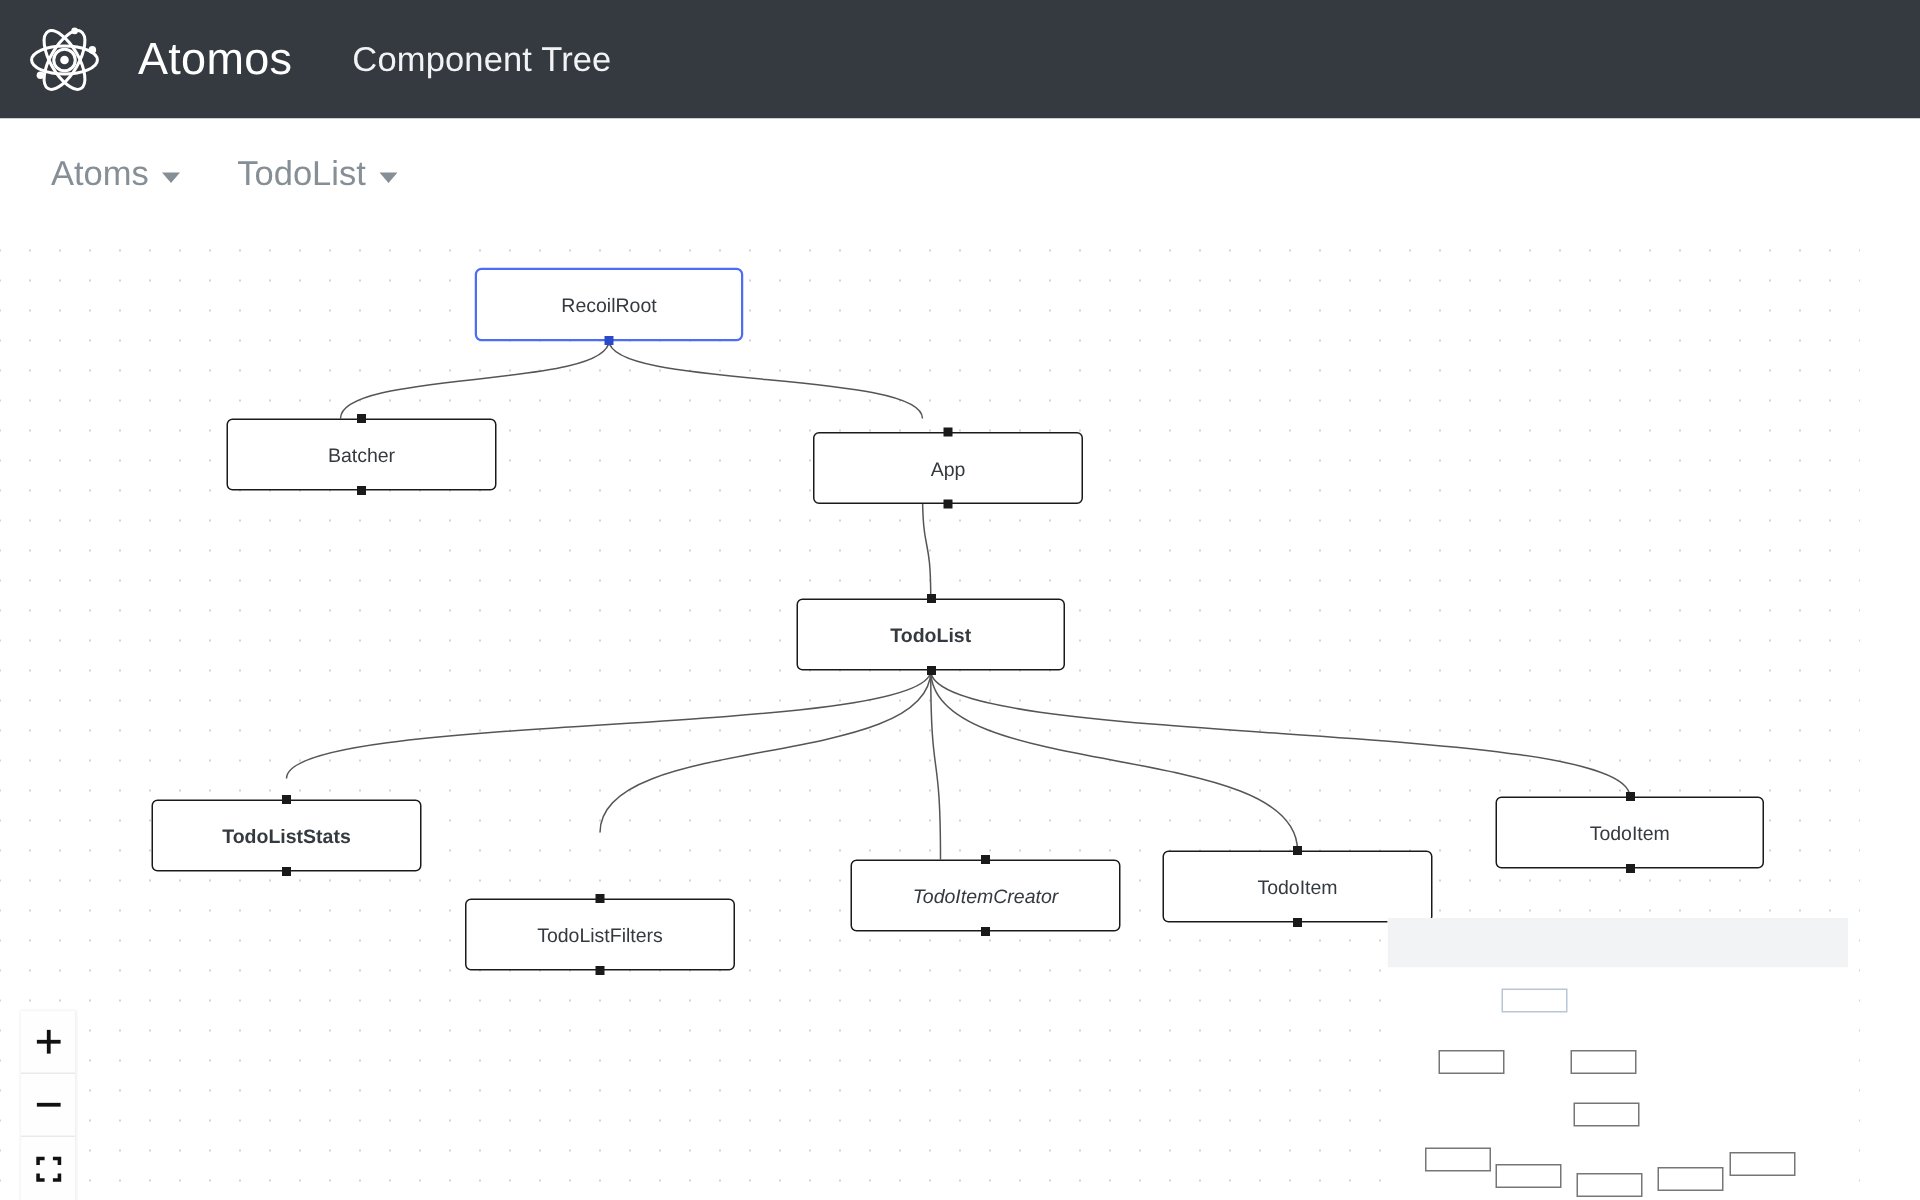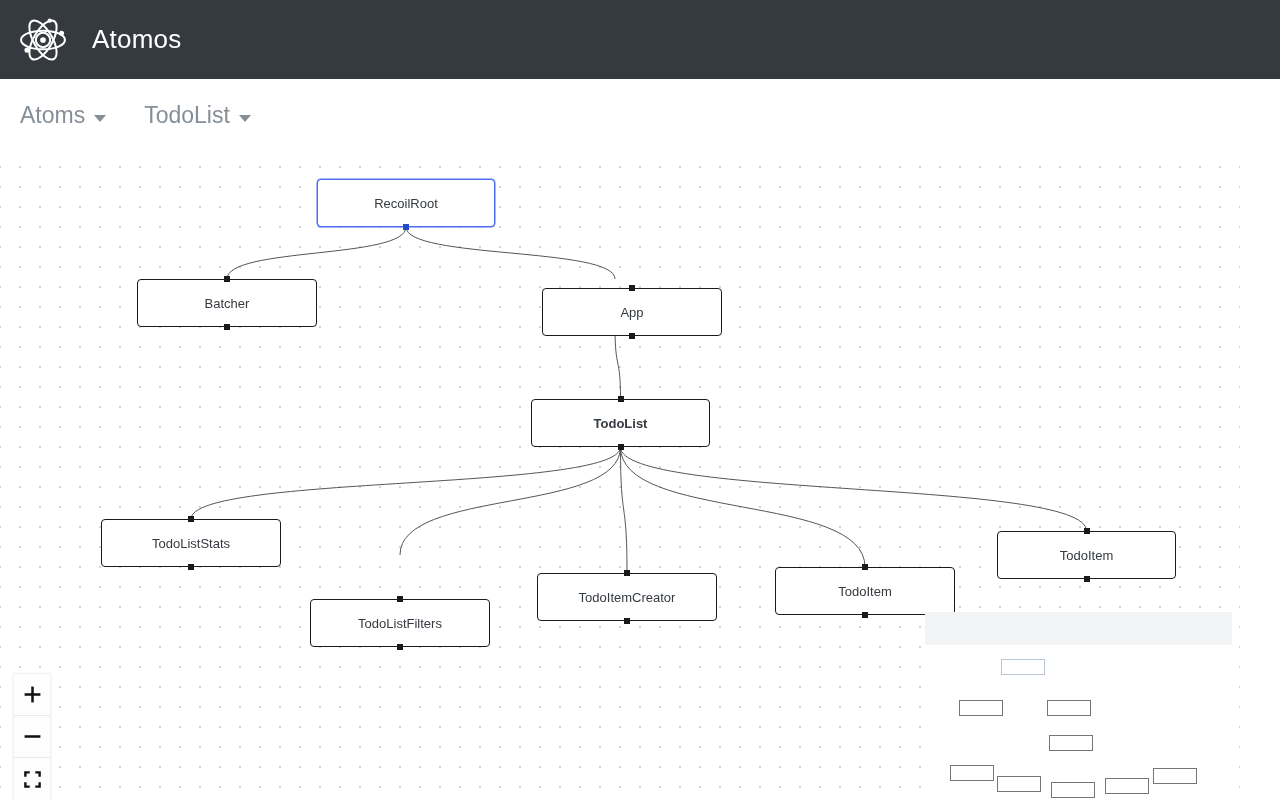--- a/index.html
+++ b/index.html
@@ -14,40 +14,40 @@
   .app-header {
     position: absolute; top: 0; left: 0;
     width: 1280px; height: 79px;
     background: #343a40;
     display: flex; align-items: center;
     padding-left: 16px;
   }
   .logo-icon { width: 54px; height: 54px; flex: 0 0 auto; }
   .brand-title {
     color: #ffffff;
-    font-size: 26px;
+    font-size: 30px;
     font-weight: 400;
     margin-left: 22px;
     letter-spacing: .2px;
   }
   .page-subtitle {
     color: #f1f3f5;
     font-size: 23px;
     font-weight: 400;
     margin-left: 40px;
     letter-spacing: .1px;
   }
 
   
   .toolbar {
     position: absolute; top: 79px; left: 0;
     width: 1280px; height: 73px;
     background: #ffffff;
     display: flex; align-items: center;
-    padding-left: 20px;
+    padding-left: 34px;
   }
   .dropdown-toggle {
     display: flex; align-items: center;
     color: #868e96;
     font-size: 23px;
     font-weight: 400;
     background: none; border: none;
     cursor: pointer;
     margin-right: 38px;
     font-family: "Liberation Sans", sans-serif;
@@ -164,20 +164,21 @@
       <ellipse cx="32" cy="32" rx="26" ry="11" transform="rotate(60 32 32)"></ellipse>
       <ellipse cx="32" cy="32" rx="26" ry="11" transform="rotate(120 32 32)"></ellipse>
       <circle cx="32" cy="32" r="8.5"></circle>
       <circle cx="32" cy="32" r="3.4" fill="#ffffff" stroke="none"></circle>
       <circle cx="54" cy="24" r="3" fill="#ffffff" stroke="none"></circle>
       <circle cx="13" cy="44" r="3" fill="#ffffff" stroke="none"></circle>
       <circle cx="40" cy="9" r="2.6" fill="#ffffff" stroke="none"></circle>
     </svg>
   </span>
   <span class="brand-title">Atomos</span>
+  <span class="page-subtitle">Component Tree</span>
 </div>
 
 <div class="toolbar">
   <button class="dropdown-toggle">
     <span>Atoms</span>
     <span class="caret"></span>
   </button>
   <button class="dropdown-toggle">
     <span>TodoList</span>
     <span class="caret"></span>
@@ -195,46 +196,46 @@
       <path d="M 620.5 295 C 620.5 373.12, 627 342.88, 627 421" fill="none" stroke="#555555" stroke-width="1"></path>
       <path d="M 620.5 295 C 620.5 369.4, 865 340.6, 865 415" fill="none" stroke="#555555" stroke-width="1"></path>
       <path d="M 620.5 295 C 620.5 347.08, 1086.5 326.92, 1086.5 379" fill="none" stroke="#555555" stroke-width="1"></path>
     </svg>
 
   <div id="nodes-layer">
       <div class="flow-node selected" style="left: 317px; top: 27px; width: 178px; height: 48px;">
         <span>RecoilRoot</span>
         <span class="handle bottom"></span>
       </div>
-      <div class="flow-node" style="left: 137px; top: 127px; width: 180px; height: 48px;">
+      <div class="flow-node" style="left: 151px; top: 127px; width: 180px; height: 48px;">
         <span>Batcher</span>
         <span class="handle top"></span>
         <span class="handle bottom"></span>
       </div>
       <div class="flow-node" style="left: 525px; top: 136px; width: 180px; height: 48px; margin-left: 17px;">
         <span>App</span>
         <span class="handle top"></span>
         <span class="handle bottom"></span>
       </div>
       <div class="flow-node" style="left: 531px; top: 247px; width: 179px; height: 48px; font-weight: bold;">
         <span>TodoList</span>
         <span class="handle top"></span>
         <span class="handle bottom"></span>
       </div>
-      <div class="flow-node" style="left: 101px; top: 367px; width: 180px; height: 48px;">
+      <div class="flow-node" style="left: 101px; top: 381px; width: 180px; height: 48px; font-weight: bold;">
         <span>TodoListStats</span>
         <span class="handle top"></span>
         <span class="handle bottom"></span>
       </div>
       <div class="flow-node" style="left: 310px; top: 403px; width: 180px; height: 48px; margin-top: 44px;">
         <span>TodoListFilters</span>
         <span class="handle top"></span>
         <span class="handle bottom"></span>
       </div>
-      <div class="flow-node" style="left: 537px; top: 421px; width: 180px; height: 48px;">
+      <div class="flow-node" style="left: 567px; top: 421px; width: 180px; height: 48px; font-style: italic;">
         <span>TodoItemCreator</span>
         <span class="handle top"></span>
         <span class="handle bottom"></span>
       </div>
       <div class="flow-node" style="left: 775px; top: 415px; width: 180px; height: 48px;">
         <span>TodoItem</span>
         <span class="handle top"></span>
         <span class="handle bottom"></span>
       </div>
       <div class="flow-node" style="left: 997px; top: 379px; width: 179px; height: 48px;">

